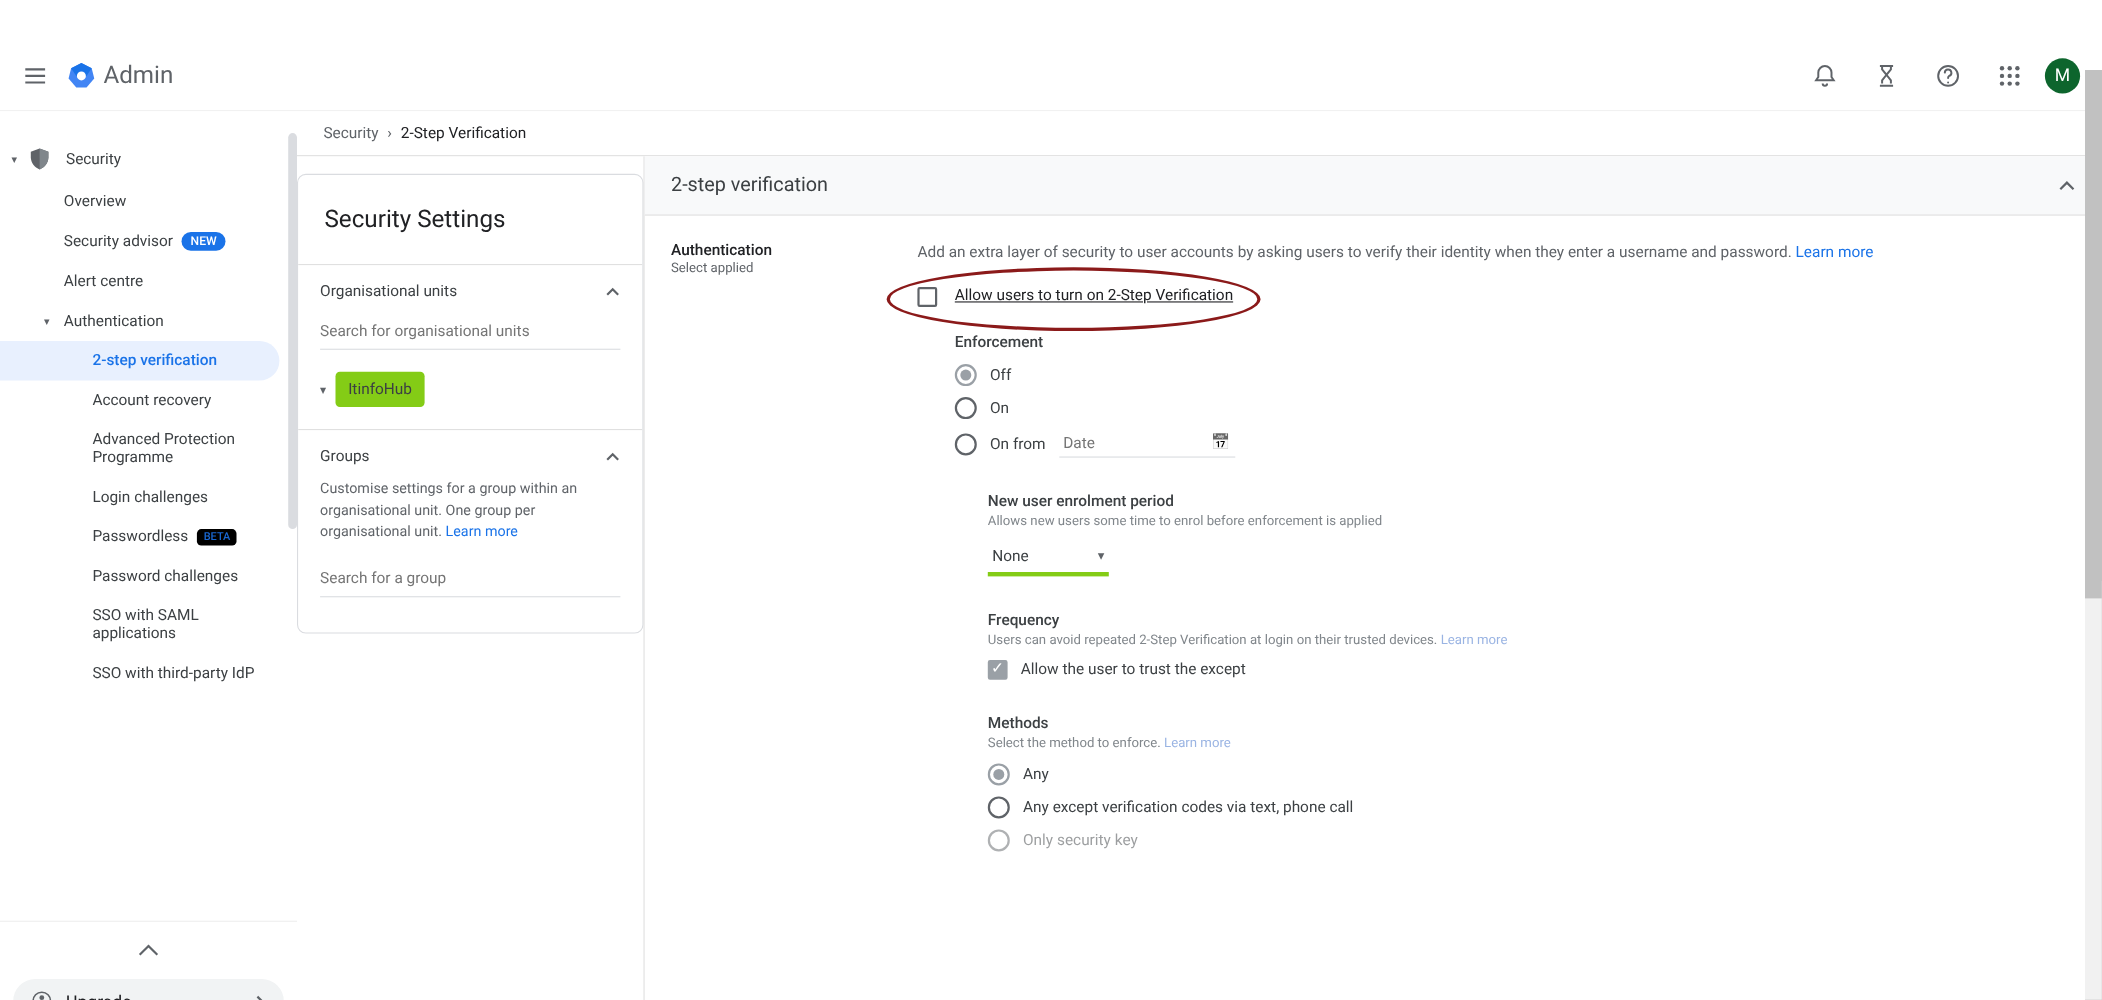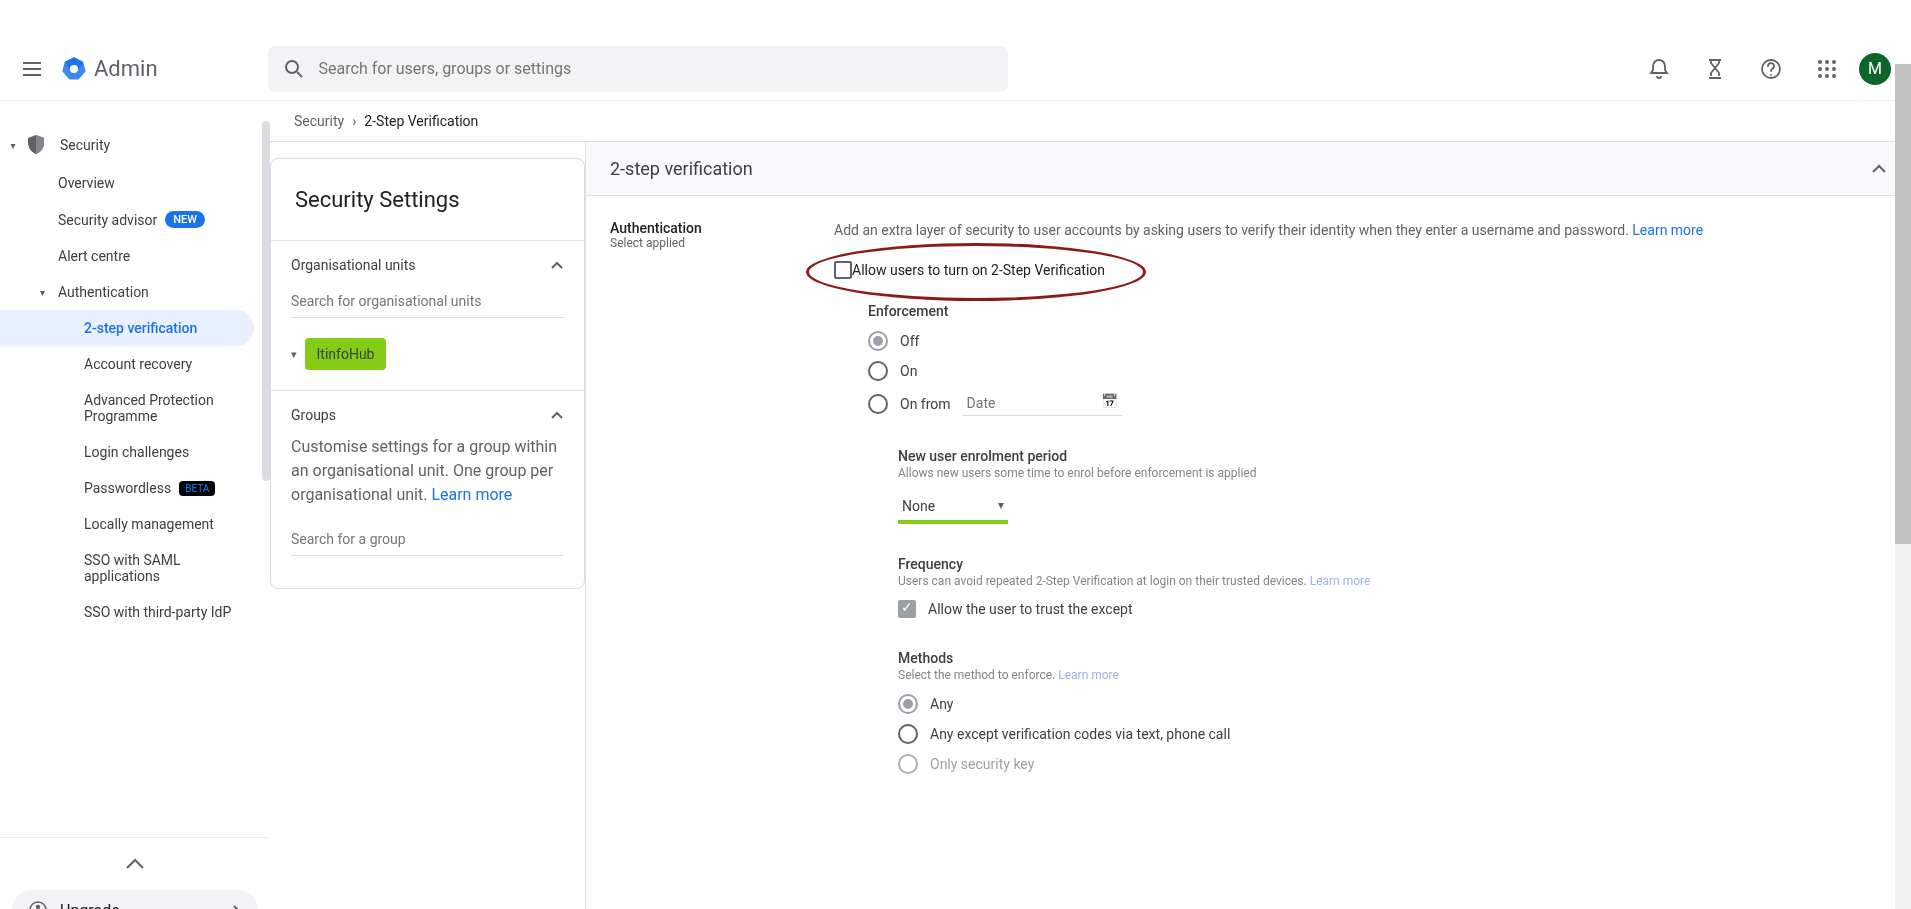--- a/index.html
+++ b/index.html
@@ -40,32 +40,32 @@
 .breadcrumb .current { color: #202124; }
 .content-row { display: flex; flex: 1; overflow: hidden; border-top: 1px solid #e0e0e0; }
 .settings-panel { width: 315px; padding: 16px 0; }
 .settings-card { border: 1px solid #dadce0; border-radius: 8px; margin: 0 0 0 0; overflow: hidden; }
 .settings-title { padding: 28px 24px; font-size: 22px; color: #202124; }
 .panel-section { border-top: 1px solid #e0e0e0; padding: 16px 20px; }
 .panel-header { display: flex; justify-content: space-between; align-items: center; color: #3c4043; font-size: 14px; cursor: pointer; margin-bottom: 12px; }
 .ou-search { border: none; border-bottom: 1px solid #dadce0; width: 100%; padding: 8px 0; font-size: 14px; outline: none; color: #5f6368; margin-bottom: 16px; }
 .ou-item { display: flex; align-items: center; gap: 8px; padding: 4px 0; }
 .ou-chip { background: #84cc16; padding: 8px 12px; border-radius: 4px; font-size: 14px; color: #3c4043; }
-.groups-desc { font-size: 16px; color: #5f6368; line-height: 1.5; margin-bottom: 16px; }
+.groups-desc { font-size: 13px; color: #5f6368; line-height: 1.5; margin-bottom: 16px; }
 .link { color: #1a73e8; cursor: pointer; }
 .detail-panel { flex: 1; overflow-y: auto; border-left: 1px solid #e0e0e0; }
 .detail-header { background: #f8f9fa; padding: 16px 24px; display: flex; justify-content: space-between; align-items: center; border-bottom: 1px solid #e0e0e0; }
 .detail-header-title { font-size: 18px; color: #3c4043; }
 .detail-body { padding: 24px; display: flex; gap: 24px; }
 .detail-left { width: 200px; }
 .auth-label { font-size: 14px; font-weight: 500; color: #202124; }
 .auth-sub { font-size: 12px; color: #5f6368; }
 .detail-right { flex: 1; }
 .desc-text { font-size: 14px; color: #5f6368; line-height: 1.5; margin-bottom: 20px; }
-.checkbox-row { display: flex; align-items: center; gap: 0; margin-bottom: 24px; position: relative; }
+.checkbox-row { display: flex; align-items: flex-start; gap: 16px; margin-bottom: 24px; position: relative; text-decoration: underline; }
 .annotation-ellipse { position: absolute; left: -28px; top: -18px; width: 340px; height: 58px; border: 3px solid #8b1a1a; border-radius: 50%; pointer-events: none; }
 .checkbox { width: 18px; height: 18px; border: 2px solid #5f6368; border-radius: 2px; cursor: pointer; }
 .checkbox.checked { background: #9aa0a6; border-color: #9aa0a6; position: relative; }
 .checkbox.checked::after { content: '✓'; color: #fff; position: absolute; top: -3px; left: 1px; font-size: 14px; }
 .section-indent { margin-left: 34px; }
 .section-heading { font-size: 14px; font-weight: 500; color: #3c4043; margin-bottom: 12px; }
 .radio-row { display: flex; align-items: center; gap: 12px; margin-bottom: 10px; color: #3c4043; font-size: 14px; }
 .radio { width: 20px; height: 20px; border: 2px solid #5f6368; border-radius: 50%; display: flex; align-items: center; justify-content: center; cursor: pointer; }
 .radio.selected { border-color: #9aa0a6; }
 .radio.selected::after { content: ''; width: 10px; height: 10px; background: #9aa0a6; border-radius: 50%; }
@@ -94,27 +94,20 @@
         </svg>
     </div>
     <div class="logo">
       <svg class="logo-octagon" viewBox="0 0 24 24">
         <path d="M12 2 L20 6 L22 14 L16 21 L8 21 L2 14 L4 6 Z" fill="#4285f4"></path>
         <path d="M12 2 L20 6 L16 12 L8 12 L4 6 Z" fill="#1a73e8"></path>
         <circle cx="12" cy="12" r="3.5" fill="#fff"></circle>
       </svg>
       <span class="logo-text">Admin</span>
     </div>
-    <div class="searchbar">
-      <svg width="20" height="20">
-          <circle cx="8" cy="8" r="6" stroke="#5f6368" stroke-width="2" fill="none"></circle>
-          <path d="M13 13l5 5" stroke="#5f6368" stroke-width="2"></path>
-        </svg>
-      <input placeholder="Search for users, groups or settings" style="">
-    </div>
     <div class="topbar-right">
       <div class="icon-btn">
         <svg width="22" height="22">
             <path d="M11 2a6 6 0 0 0-6 6v4l-2 3h16l-2-3V8a6 6 0 0 0-6-6zM9 18a2 2 0 0 0 4 0" stroke="#5f6368" stroke-width="1.8" fill="none"></path>
           </svg>
       </div>
       <div class="icon-btn">
         <svg width="22" height="22">
             <path d="M5 2h12M5 20h12M7 2v3l4 5-4 5v3M15 2v3l-4 5 4 5v3" stroke="#5f6368" stroke-width="1.8" fill="none"></path>
           </svg>
@@ -177,21 +170,21 @@
             <span>Advanced Protection Programme</span>
           </div>
         <div class="nav-item subsub">
             <span>Login challenges</span>
           </div>
         <div class="nav-item subsub">
           <span>Passwordless</span>
           <span class="badge-beta">BETA</span>
         </div>
         <div class="nav-item subsub">
-            <span>Locally management</span>
+            <span>Password challenges</span>
           </div>
         <div class="nav-item subsub" style="padding-right:40px;">
             <span>SSO with SAML applications</span>
           </div>
         <div class="nav-item subsub">
             <span>SSO with third-party IdP</span>
           </div>
       </div>
       <div class="sidebar-bottom">
         <div class="collapse-arrow">

